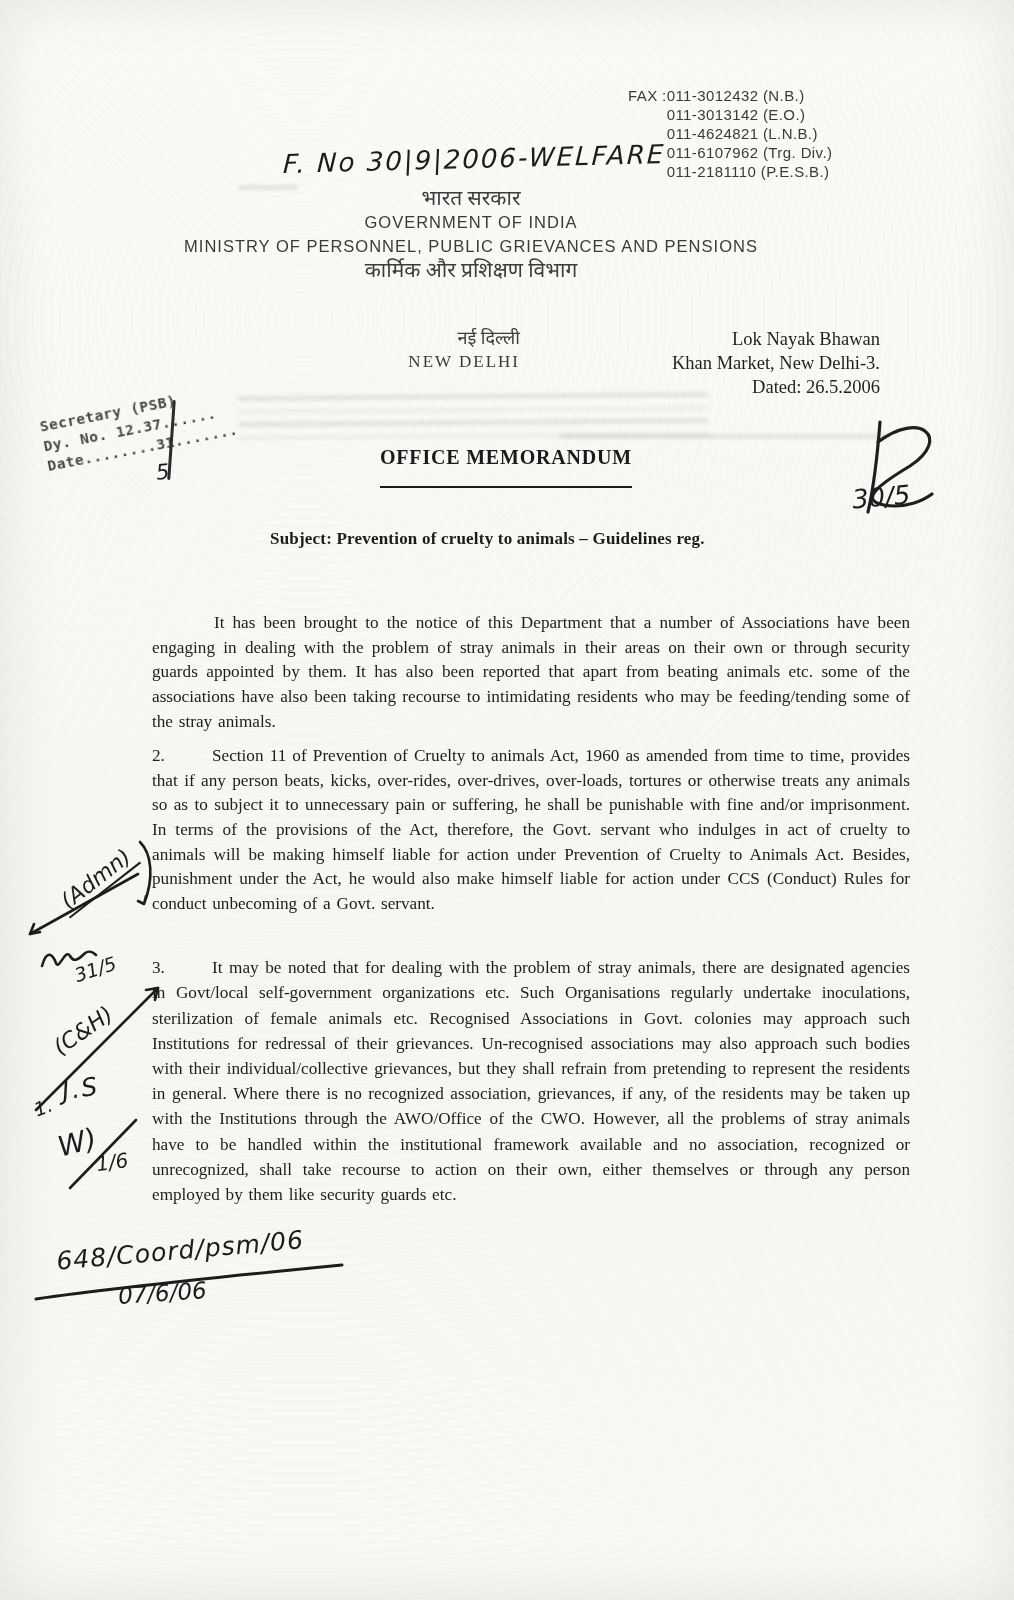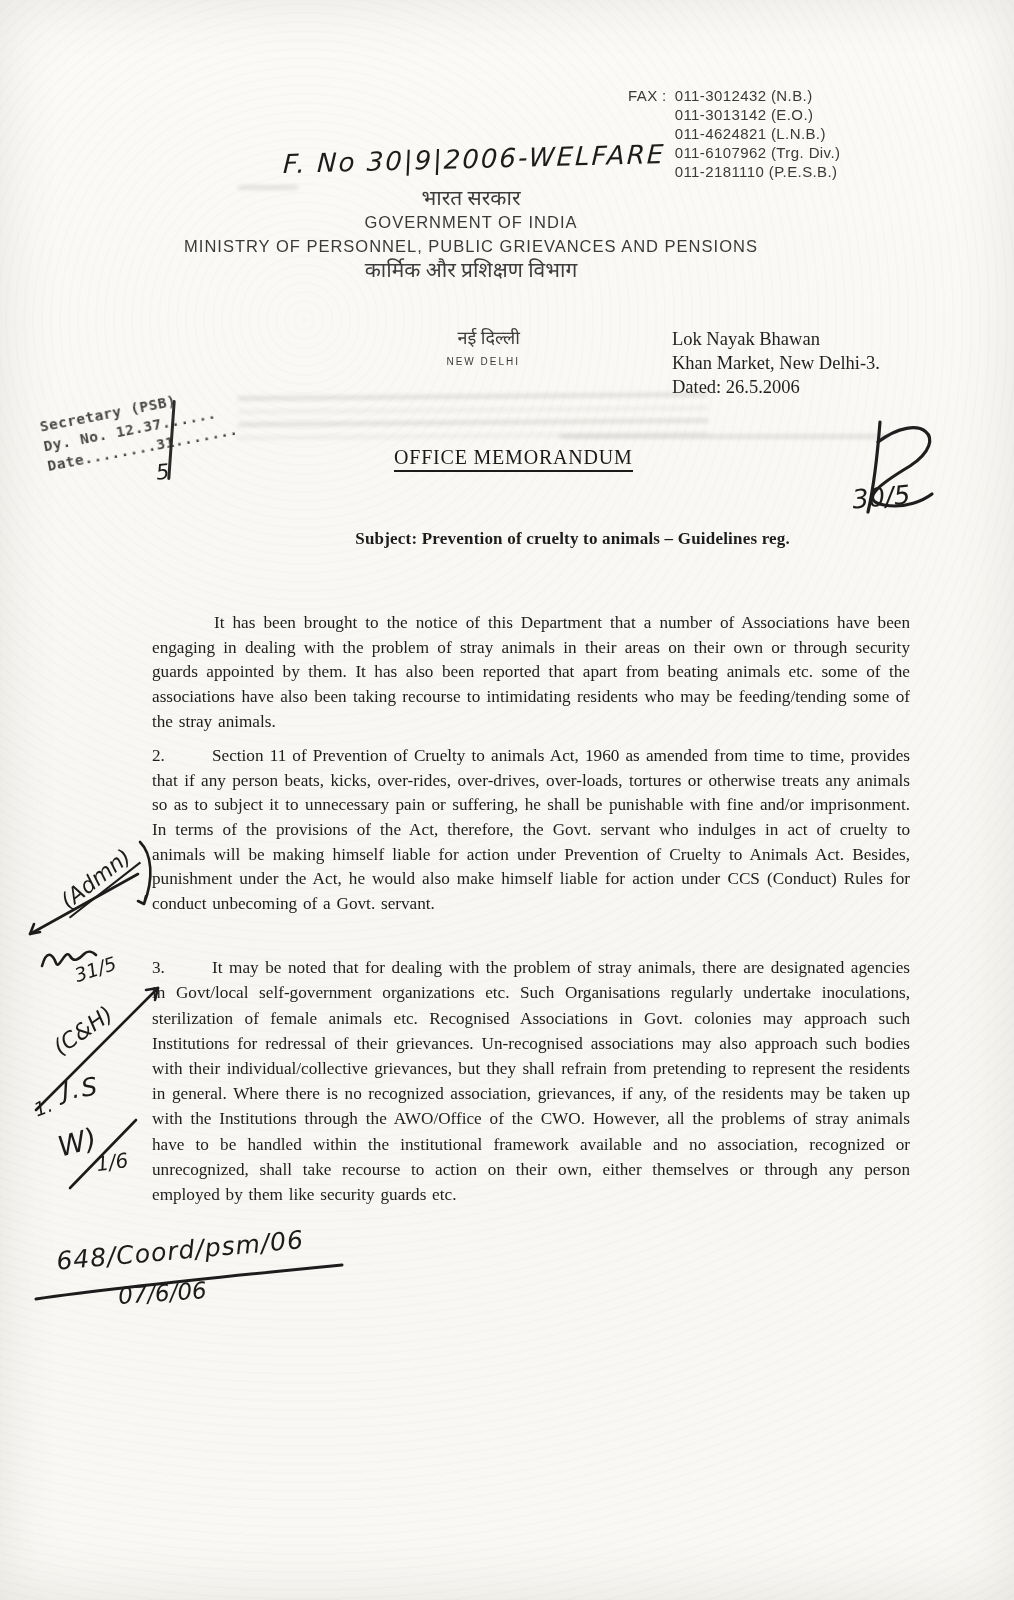--- a/index.html
+++ b/index.html
@@ -14,37 +14,37 @@
     box-shadow: inset 0 0 60px rgba(90,85,75,0.12);
     overflow:hidden;
     font-family:"Liberation Serif", serif;
     color:#222;
   }
   
   .fax{
     position:absolute; left:628px; top:86px;
     font-family:"Liberation Sans", sans-serif;
     font-size:15px; line-height:19px; color:#3a3a3a;
-    display:flex; gap:8px; letter-spacing:0.4px;
+    display:flex; letter-spacing:0.4px;
   }
   .fax-label{white-space:nowrap;}
   .header{
     position:absolute; left:76px; top:186px; width:790px;
     text-align:center; color:#333;
   }
   .h-hi{font-family:"Liberation Serif", serif; font-size:21px; line-height:24px; color:#3c3c3c;}
   .h-en{font-family:"Liberation Sans", sans-serif; font-size:16.5px; line-height:24px; letter-spacing:1px; color:#3a3a3a;}
   .city{
     position:absolute; left:320px; top:327px; width:200px; text-align:right; color:#3a3a3a;
   }
   .city .h-hi{font-size:18px; line-height:23px;}
-  .city .h-en{font-size:10px; line-height:23px; letter-spacing:2px;}
+  .city .h-en{font-size:17px; line-height:23px; letter-spacing:2px;font-family:Liberation Serif, serif;}
   .address{
     position:absolute; right:134px; top:327px;
-    font-size:18.5px; line-height:24px; color:#1f1f1f;
+    text-align:right; font-size:18.5px; line-height:24px; color:#1f1f1f;
   }
   
   .hand{
     font-family:"DejaVu Sans", sans-serif;
     font-style:italic; color:#1c1c1c;
   }
   .fno{
     position:absolute; left:283px; top:144px;
     font-size:26px; letter-spacing:2px;
     transform:rotate(-1.5deg) skewX(-4deg);
@@ -62,30 +62,29 @@
     position:absolute; left:170px; top:400px;
     width:2.5px; height:80px; background:#2a2a2a;
     transform:rotate(4deg); border-radius:2px;
   }
   .stamp-five{
     position:absolute; left:156px; top:460px;
     font-size:21px; transform:rotate(-6deg);
   }
   
   .om-title{
-    position:absolute; left:394px; top:446px;
-    font-size:20px; font-weight:normal; letter-spacing:0.8px;
+    position:absolute; left:380px; top:446px;
+    font-size:20px; font-weight:bold; letter-spacing:0.8px;
     color:#1a1a1a;
-    border-bottom:2.5px solid #1a1a1a; padding-bottom:1px;
+    border-bottom:2.5px solid #1a1a1a; padding-bottom:17px;
   }
   .subject{
     position:absolute; left:270px; top:529px; width:520px;
     font-size:17px; font-weight:bold; color:#1c1c1c;
     letter-spacing:0.2px;
-    text-align:right;
   }
   
   .para{
     position:absolute; left:152px; width:758px;
     font-size:17.2px; line-height:24.6px;
     text-align:justify; color:#1d1d1d;
     word-spacing:1.5px;
   }
   .p1{top:594px; text-indent:62px;}
   .p2{top:727px;}

